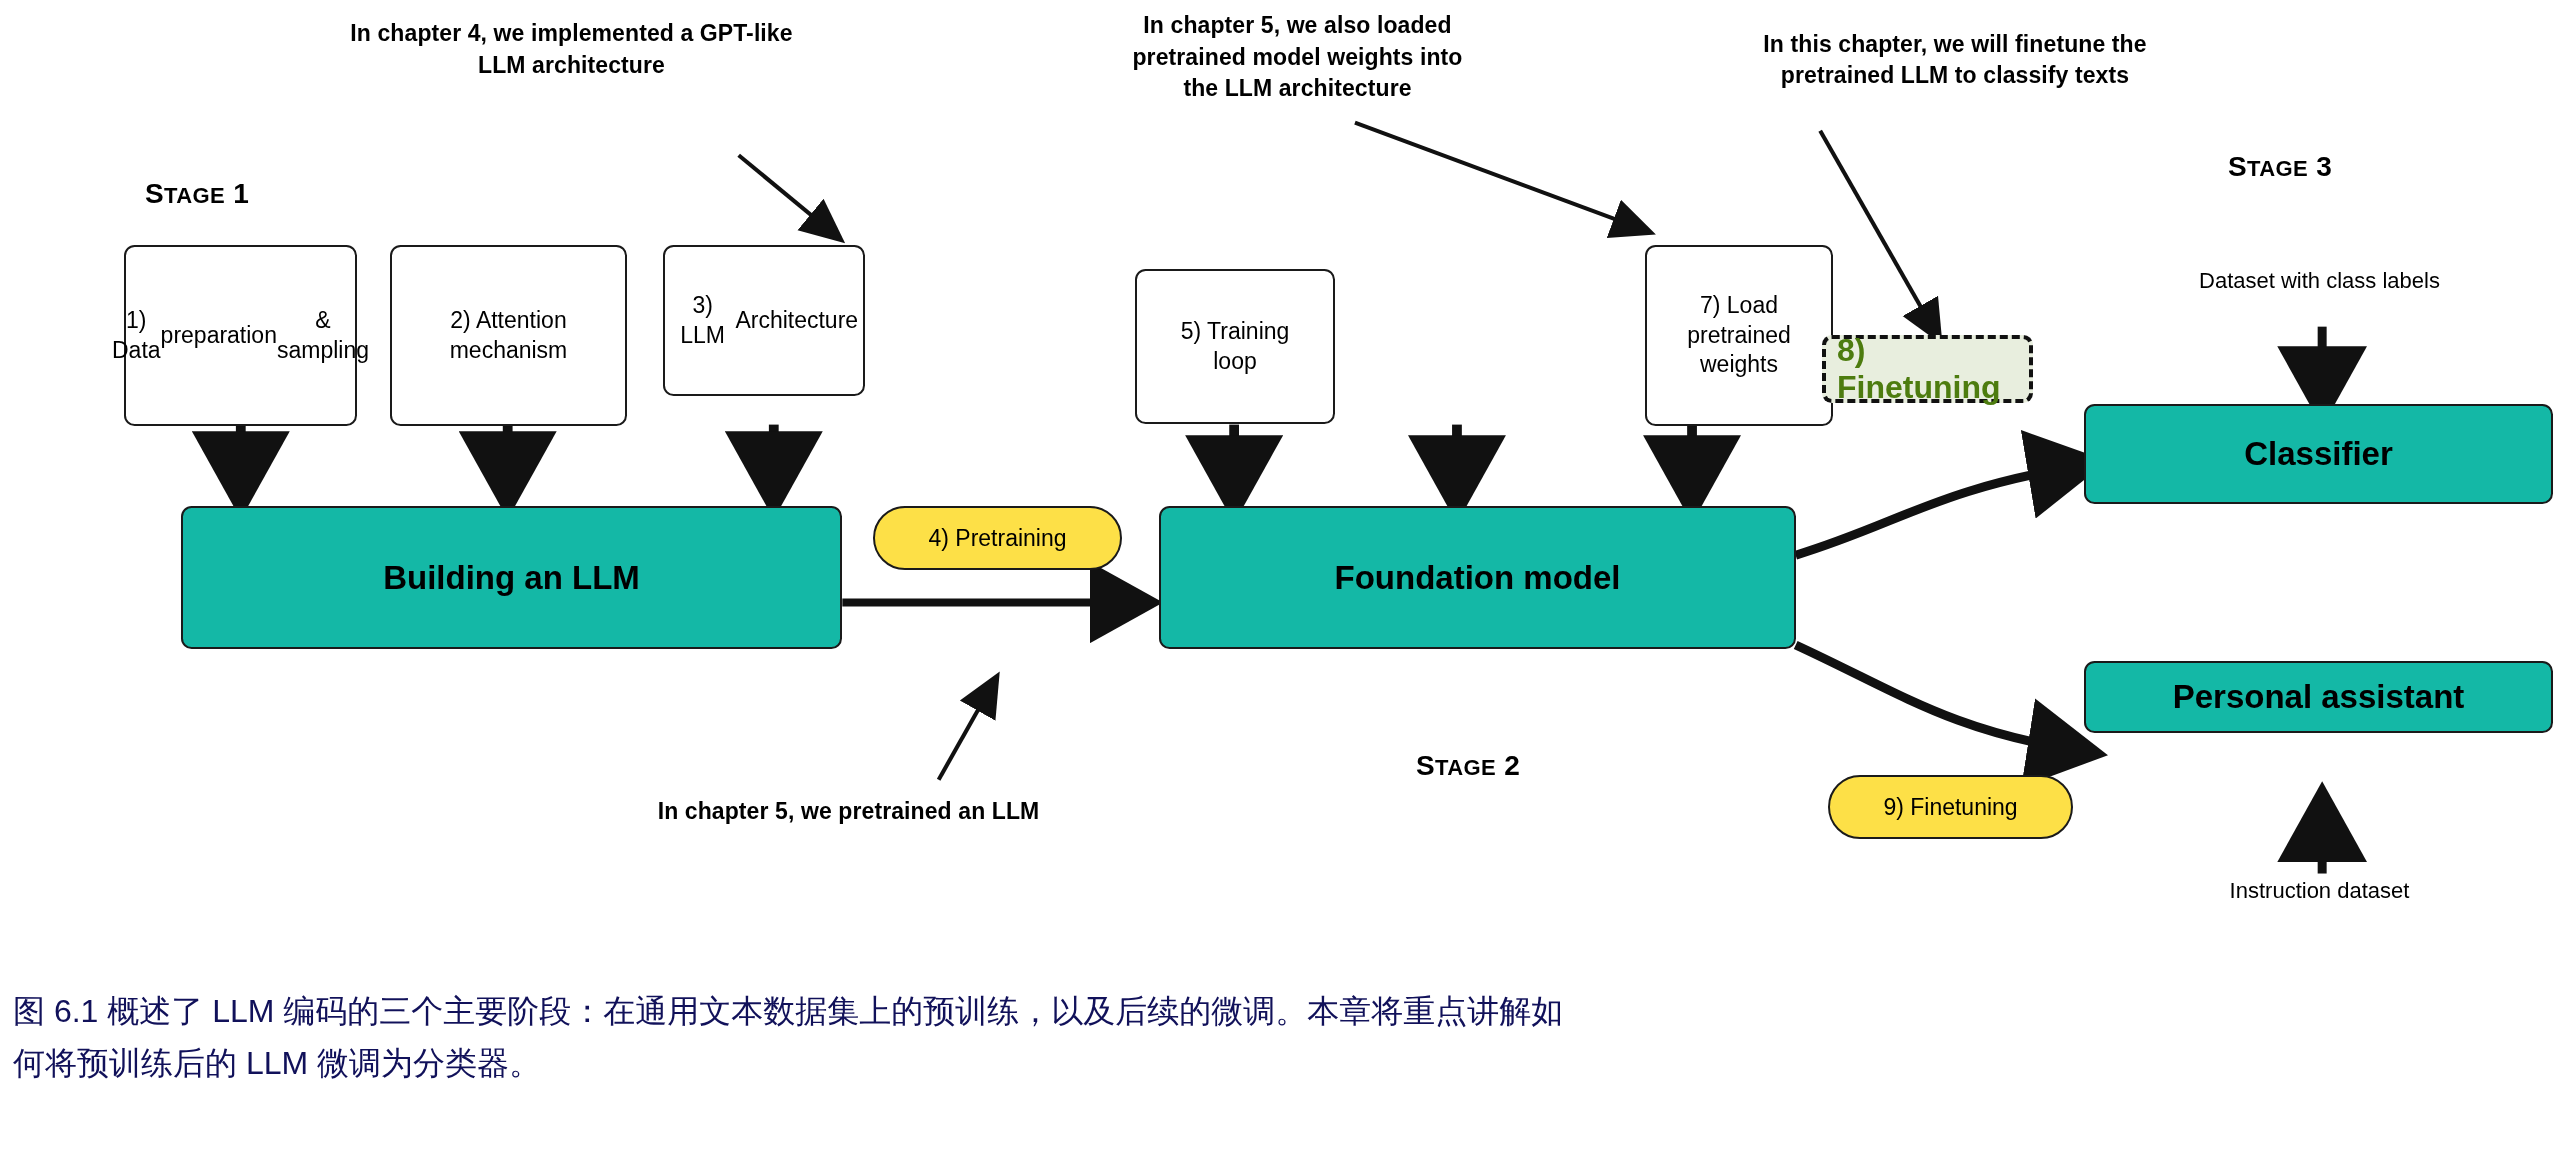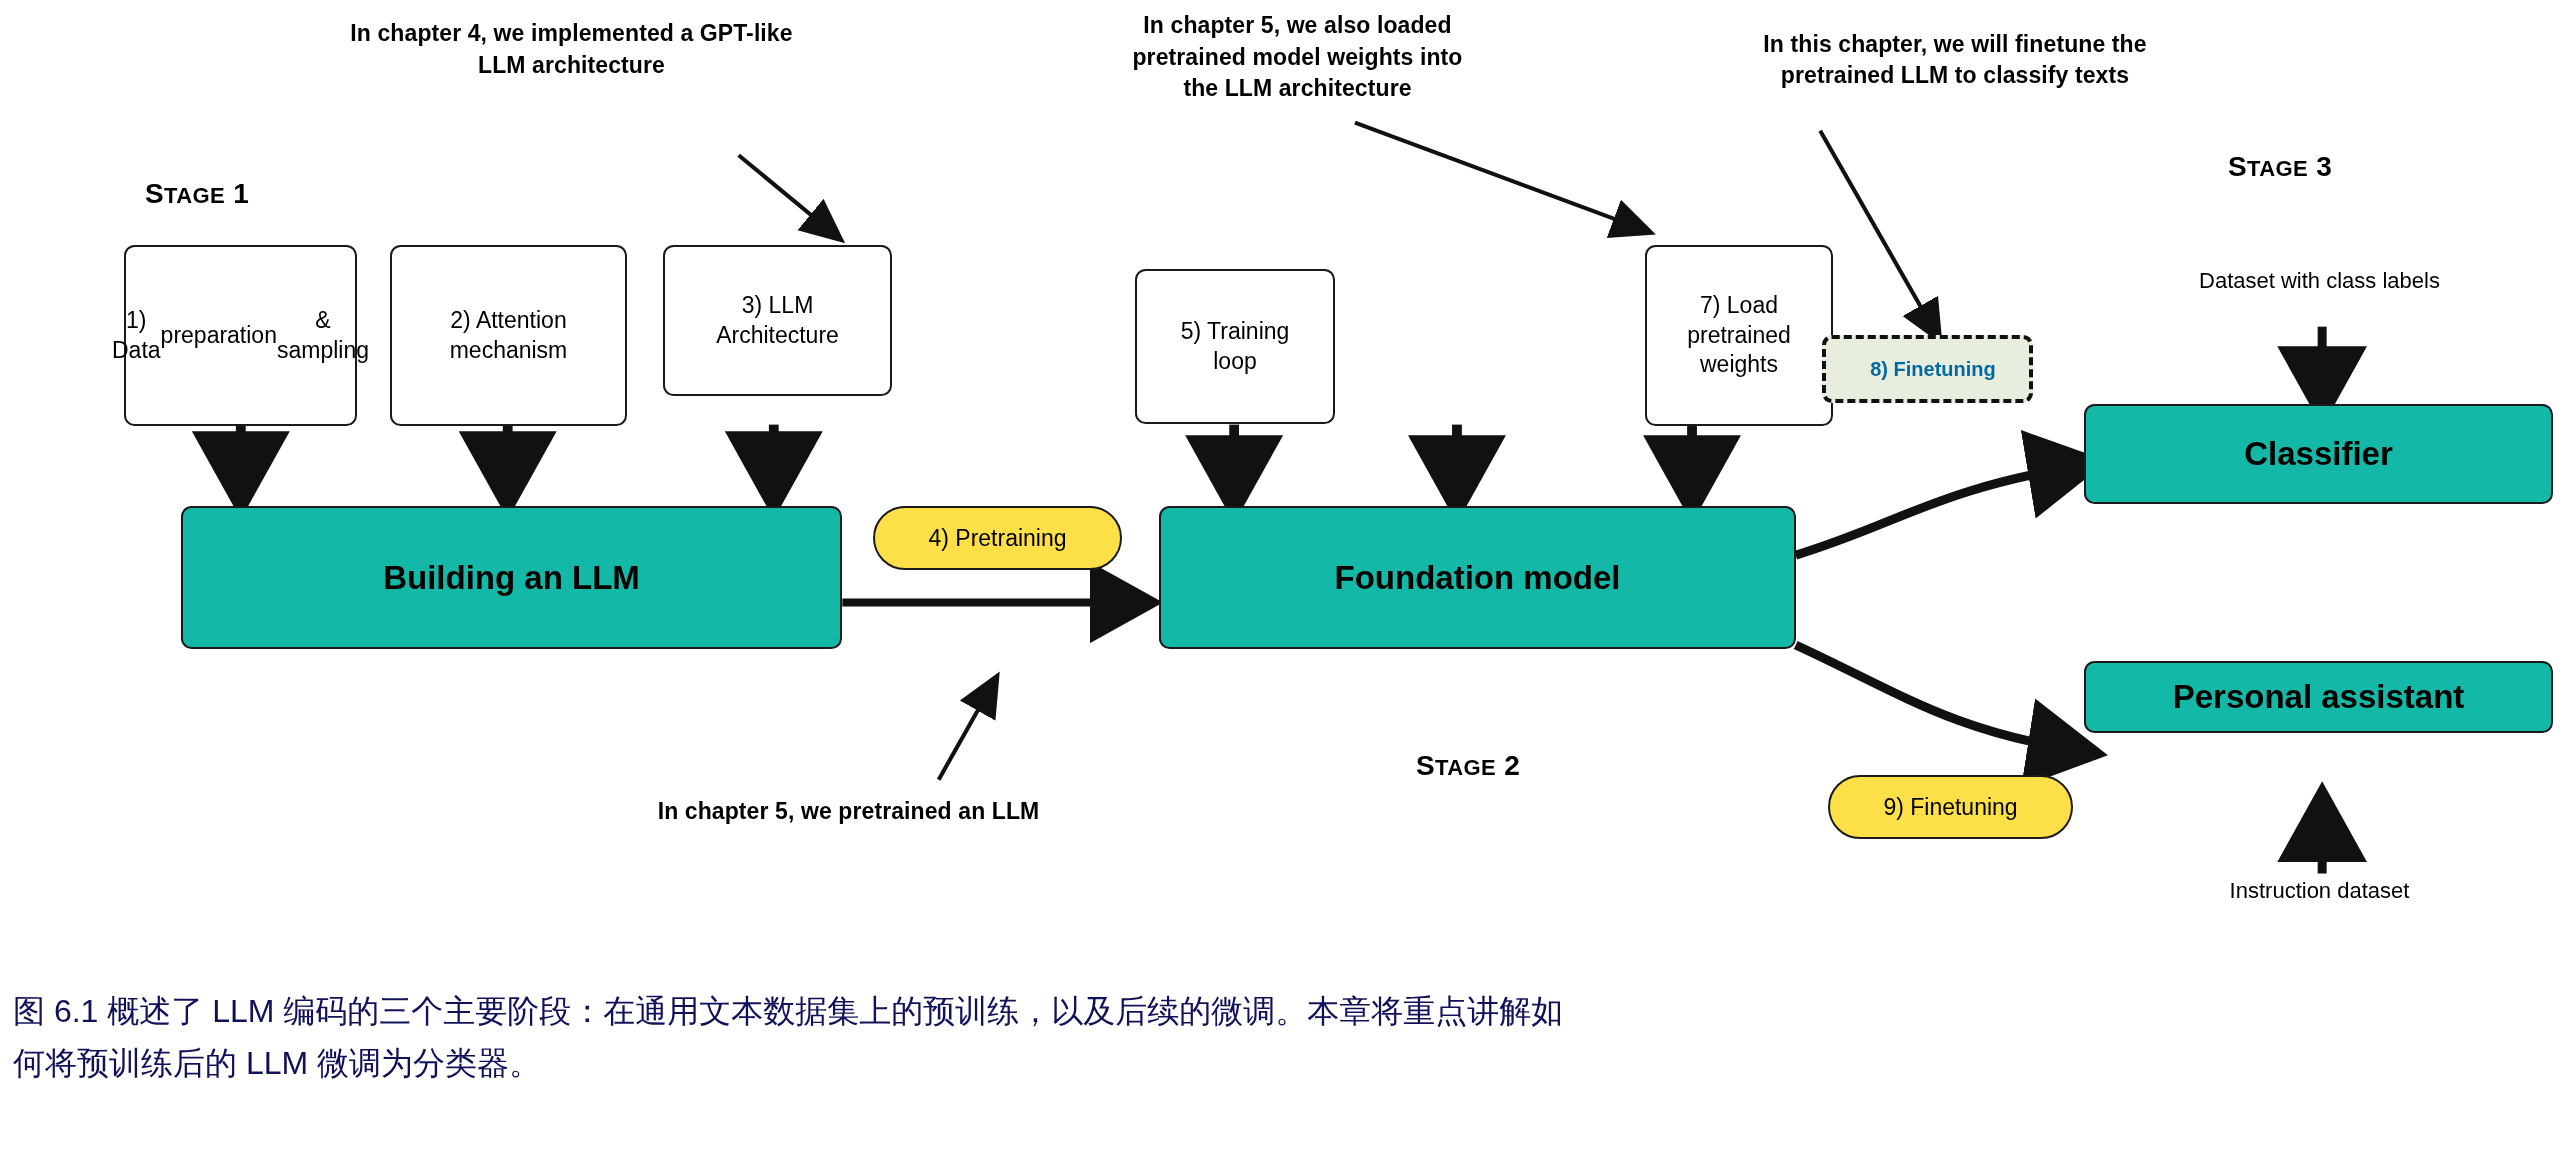--- a/index.html
+++ b/index.html
@@ -91,22 +91,22 @@
   
   .dashbox {
     background: #e8eede;
     border: 4.1px dashed #111111;
     border-radius: 9.8px;
     box-sizing: border-box;
     display: flex;
     align-items: center;
     justify-content: center;
     font-weight: bold;
-    font-size: 20px;
-    color: #0369a1;
+    font-size: 32px;
+    color: #4d7c0f;
     padding-left: 11px;
   }
 
   
   .plain {
     font-size: 22px;
     color: #000;
     text-align: center;
     line-height: 1.3;
   }
@@ -211,21 +211,21 @@
     <div>1) Data</div>
     <div>preparation</div>
     <div>&amp; sampling</div>
   </div>
 
   <div class="abs wbox" style="left:390px; top:245px; width:237px; height:181px; flex-direction:column;">
     <div>2) Attention</div>
     <div>mechanism</div>
   </div>
 
-  <div class="abs wbox" style="left:663px; top:245px; width:229px; height:151px; flex-direction:column;">
+  <div class="abs wbox" style="left:663px; top:245px; width:202px; height:151px; flex-direction:row;">
     <div>3) LLM</div>
     <div>Architecture</div>
   </div>
 
   <div class="abs wbox" style="left:1135px; top:269px; width:200px; height:155px; flex-direction:column;">
     <div>5) Training</div>
     <div>loop</div>
   </div>
 
 

